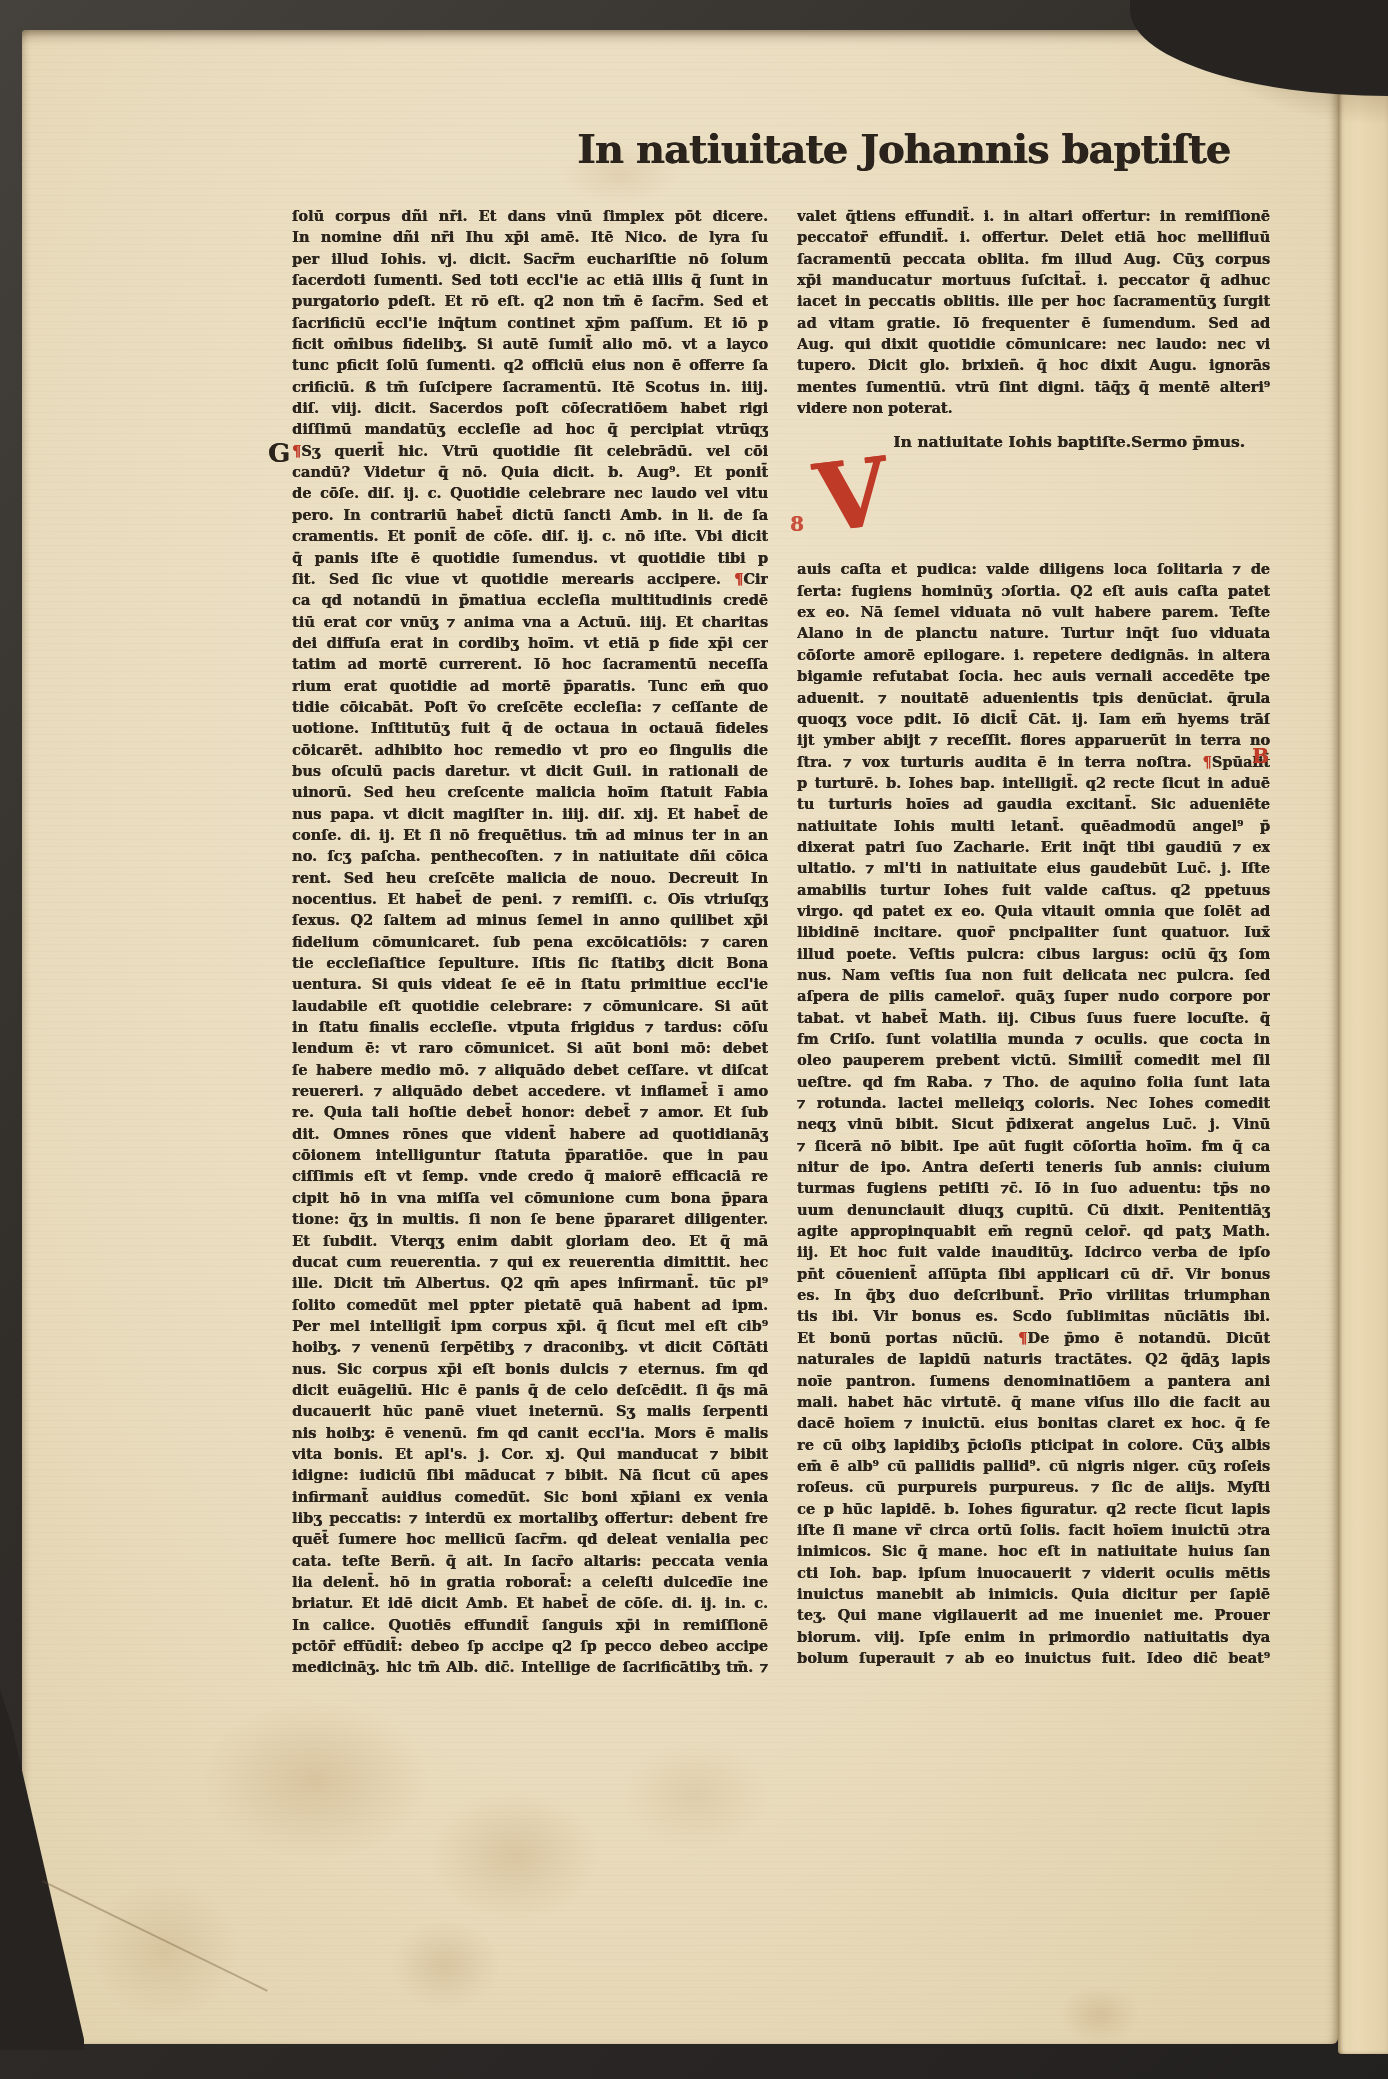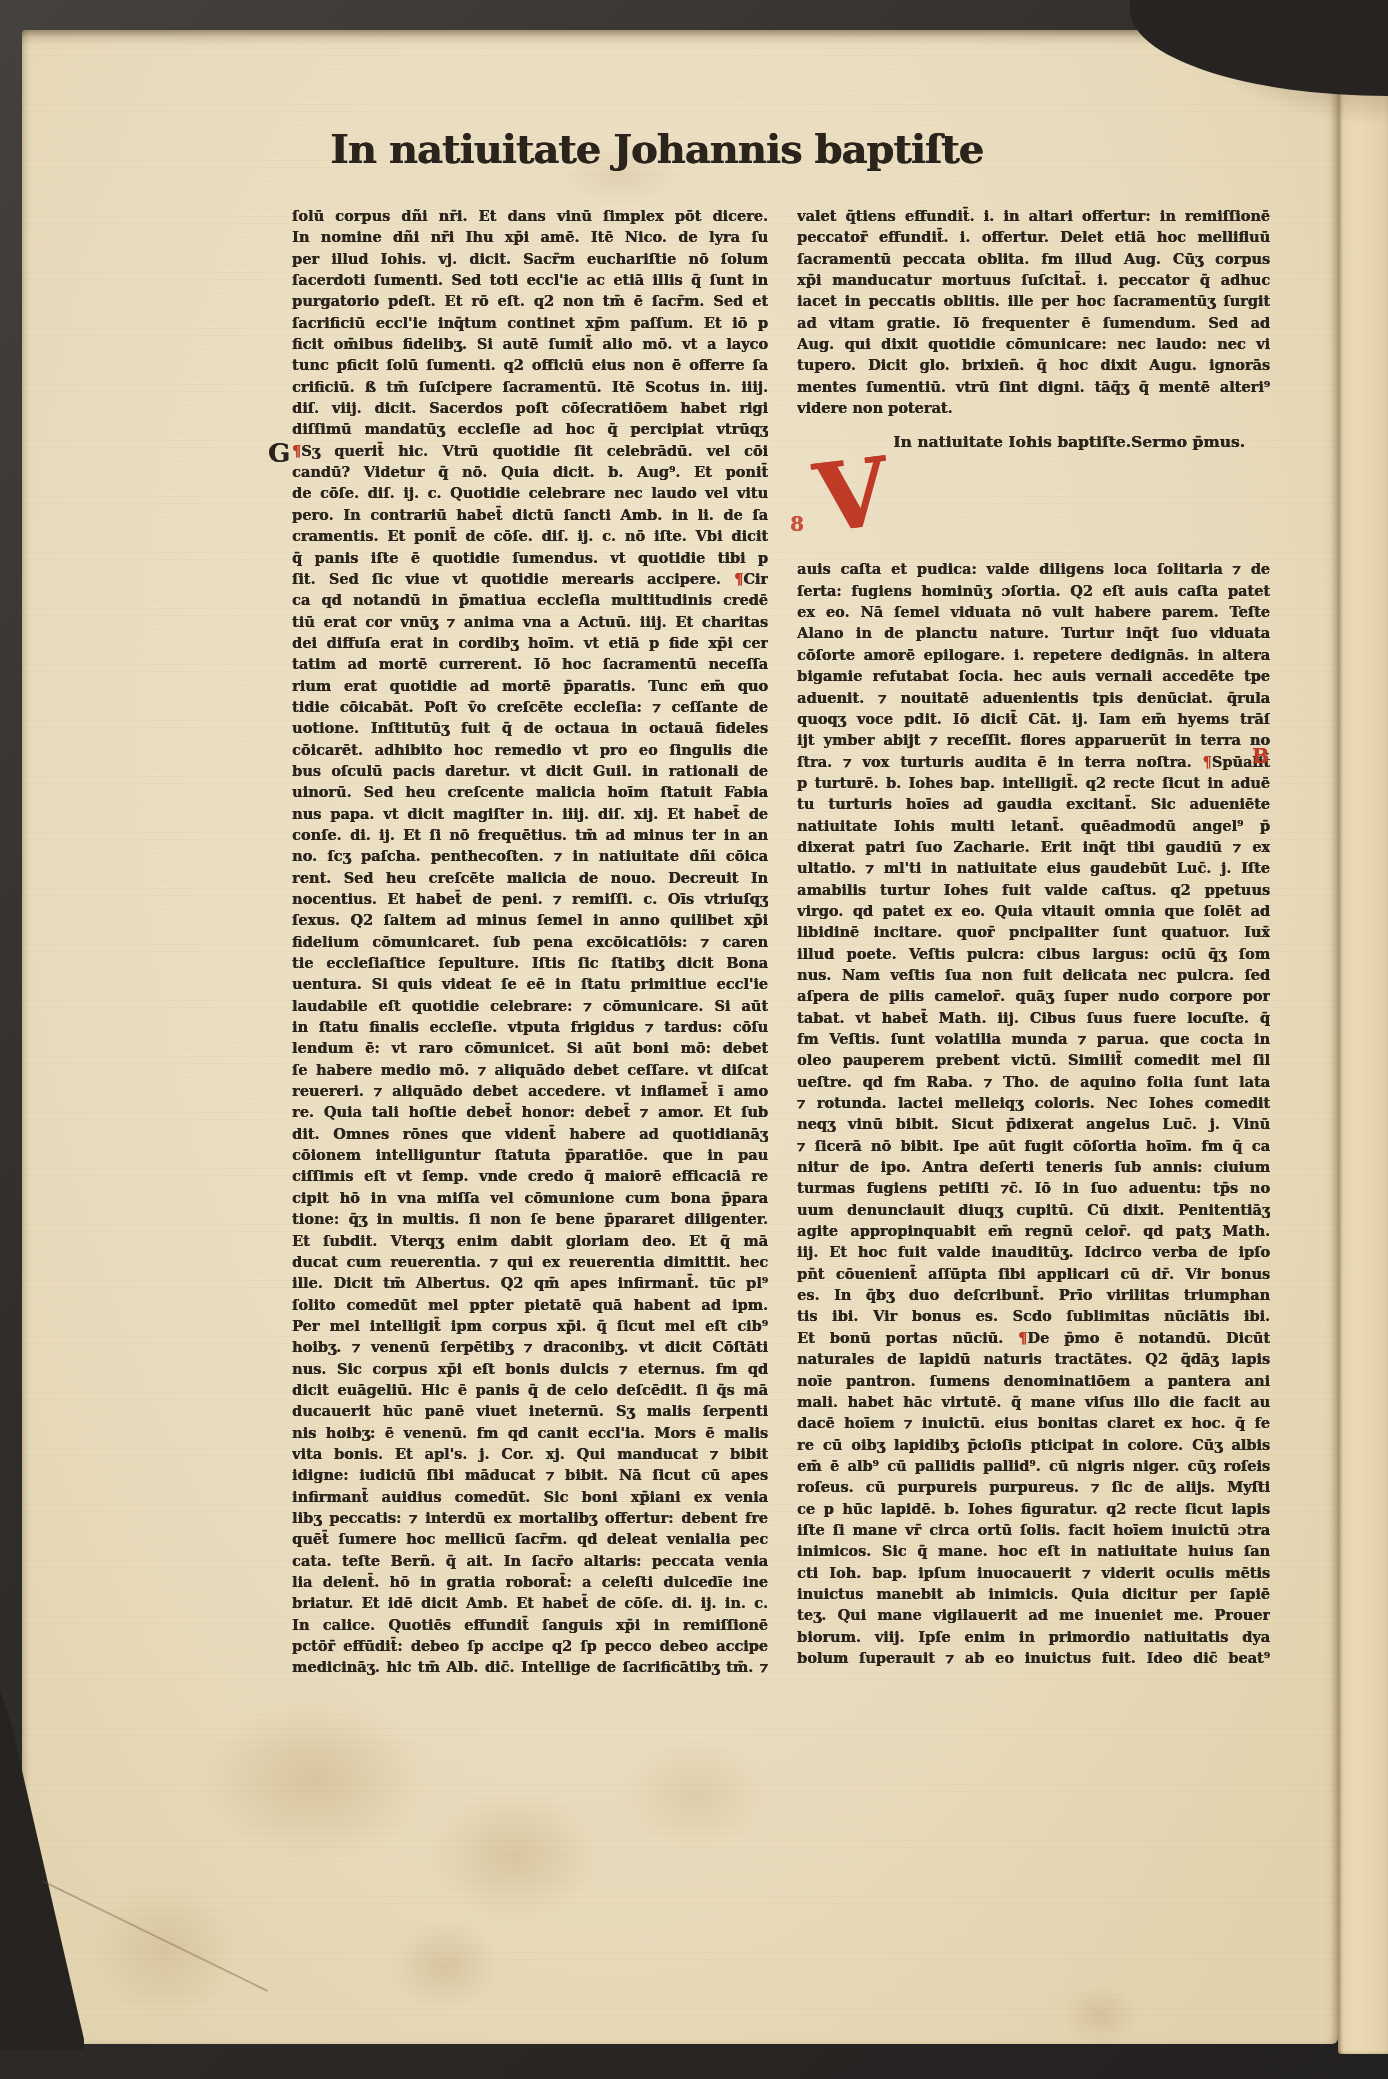--- a/index.html
+++ b/index.html
@@ -55,21 +55,21 @@
   .s1{left:200px;top:1700px;width:230px;height:160px;background:radial-gradient(closest-side,rgba(165,120,66,.22),rgba(165,120,66,0));}
   .s2{left:430px;top:1790px;width:170px;height:130px;background:radial-gradient(closest-side,rgba(160,115,60,.20),rgba(160,115,60,0));}
   .s3{left:90px;top:1880px;width:150px;height:140px;background:radial-gradient(closest-side,rgba(150,110,60,.16),rgba(150,110,60,0));}
   .s4{left:390px;top:1920px;width:110px;height:90px;background:radial-gradient(closest-side,rgba(150,105,55,.18),rgba(150,105,55,0));}
   .s5{left:620px;top:1740px;width:150px;height:110px;background:radial-gradient(closest-side,rgba(160,118,66,.14),rgba(160,118,66,0));}
   .s6{left:1060px;top:1985px;width:80px;height:60px;background:radial-gradient(closest-side,rgba(150,105,55,.18),rgba(150,105,55,0));}
   .s7{left:560px;top:145px;width:120px;height:60px;background:radial-gradient(closest-side,rgba(150,110,60,.12),rgba(150,110,60,0));}
 
   .running-header{
     position:absolute;left:330px;top:122px;width:900px;height:54px;
-    text-align:left;color:var(--ink);
+    text-align:right;color:var(--ink);
     font-weight:bold;font-size:40px;line-height:54px;letter-spacing:-1px;
     text-shadow:.6px 0 0 currentColor;
   }
   .col{position:absolute;color:var(--ink);}
   .col-left{left:292px;top:205px;width:476px;}
   .col-right{left:797px;top:205px;width:473px;}
   .tline{
     font-weight:bold;font-size:14.5px;line-height:21.35px;height:21.35px;
     overflow:hidden;text-align:justify;text-align-last:justify;
     text-shadow:.35px 0 0 currentColor;white-space:normal;
@@ -223,21 +223,21 @@
         <div class="tline">natiuitate Iohis multi letant̄. quēadmodū angel⁹ p̄</div>
         <div class="tline">dixerat patri ſuo Zacharie. Erit inq̄t tibi gaudiū ⁊ ex</div>
         <div class="tline">ultatio. ⁊ ml'ti in natiuitate eius gaudebūt Luc̄. j. Iſte</div>
         <div class="tline">amabilis turtur Iohes fuit valde caſtus. q2 ppetuus</div>
         <div class="tline">virgo. qd patet ex eo. Quia vitauit omnia que ſolēt ad</div>
         <div class="tline">libidinē incitare. quor̄ pncipaliter ſunt quatuor. Iux̄</div>
         <div class="tline">illud poete. Veſtis pulcra: cibus largus: ociū q̄ʒ ſom</div>
         <div class="tline">nus. Nam veſtis ſua non fuit delicata nec pulcra. ſed</div>
         <div class="tline">aſpera de pilis camelor̄. quāʒ ſuper nudo corpore por</div>
         <div class="tline">tabat. vt habet̄ Math. iij. Cibus ſuus fuere locuſte. q̄</div>
-        <div class="tline">fm Veſtis. ſunt volatilia munda ⁊ parua. que cocta in</div>
+        <div class="tline">fm Criſo. ſunt volatilia munda ⁊ oculis. que cocta in</div>
         <div class="tline">oleo pauperem prebent victū. Similit̄ comedit mel ſil</div>
         <div class="tline">ueſtre. qd fm Raba. ⁊ Tho. de aquino folia ſunt lata</div>
         <div class="tline">⁊ rotunda. lactei melleiqʒ coloris. Nec Iohes comedit</div>
         <div class="tline">neqʒ vinū bibit. Sicut p̄dixerat angelus Luc̄. j. Vinū</div>
         <div class="tline">⁊ ſicerā nō bibit. Ipe aūt fugit cōſortia hoīm. fm q̄ ca</div>
         <div class="tline">nitur de ipo. Antra deſerti teneris ſub annis: ciuium</div>
         <div class="tline">turmas fugiens petiſti ⁊c̄. Iō in ſuo aduentu: tp̄s no</div>
         <div class="tline">uum denunciauit diuqʒ cupitū. Cū dixit. Penitentiāʒ</div>
         <div class="tline">agite appropinquabit em̄ regnū celor̄. qd patʒ Math.</div>
         <div class="tline">iij. Et hoc fuit valde inauditūʒ. Idcirco verba de ipſo</div>

